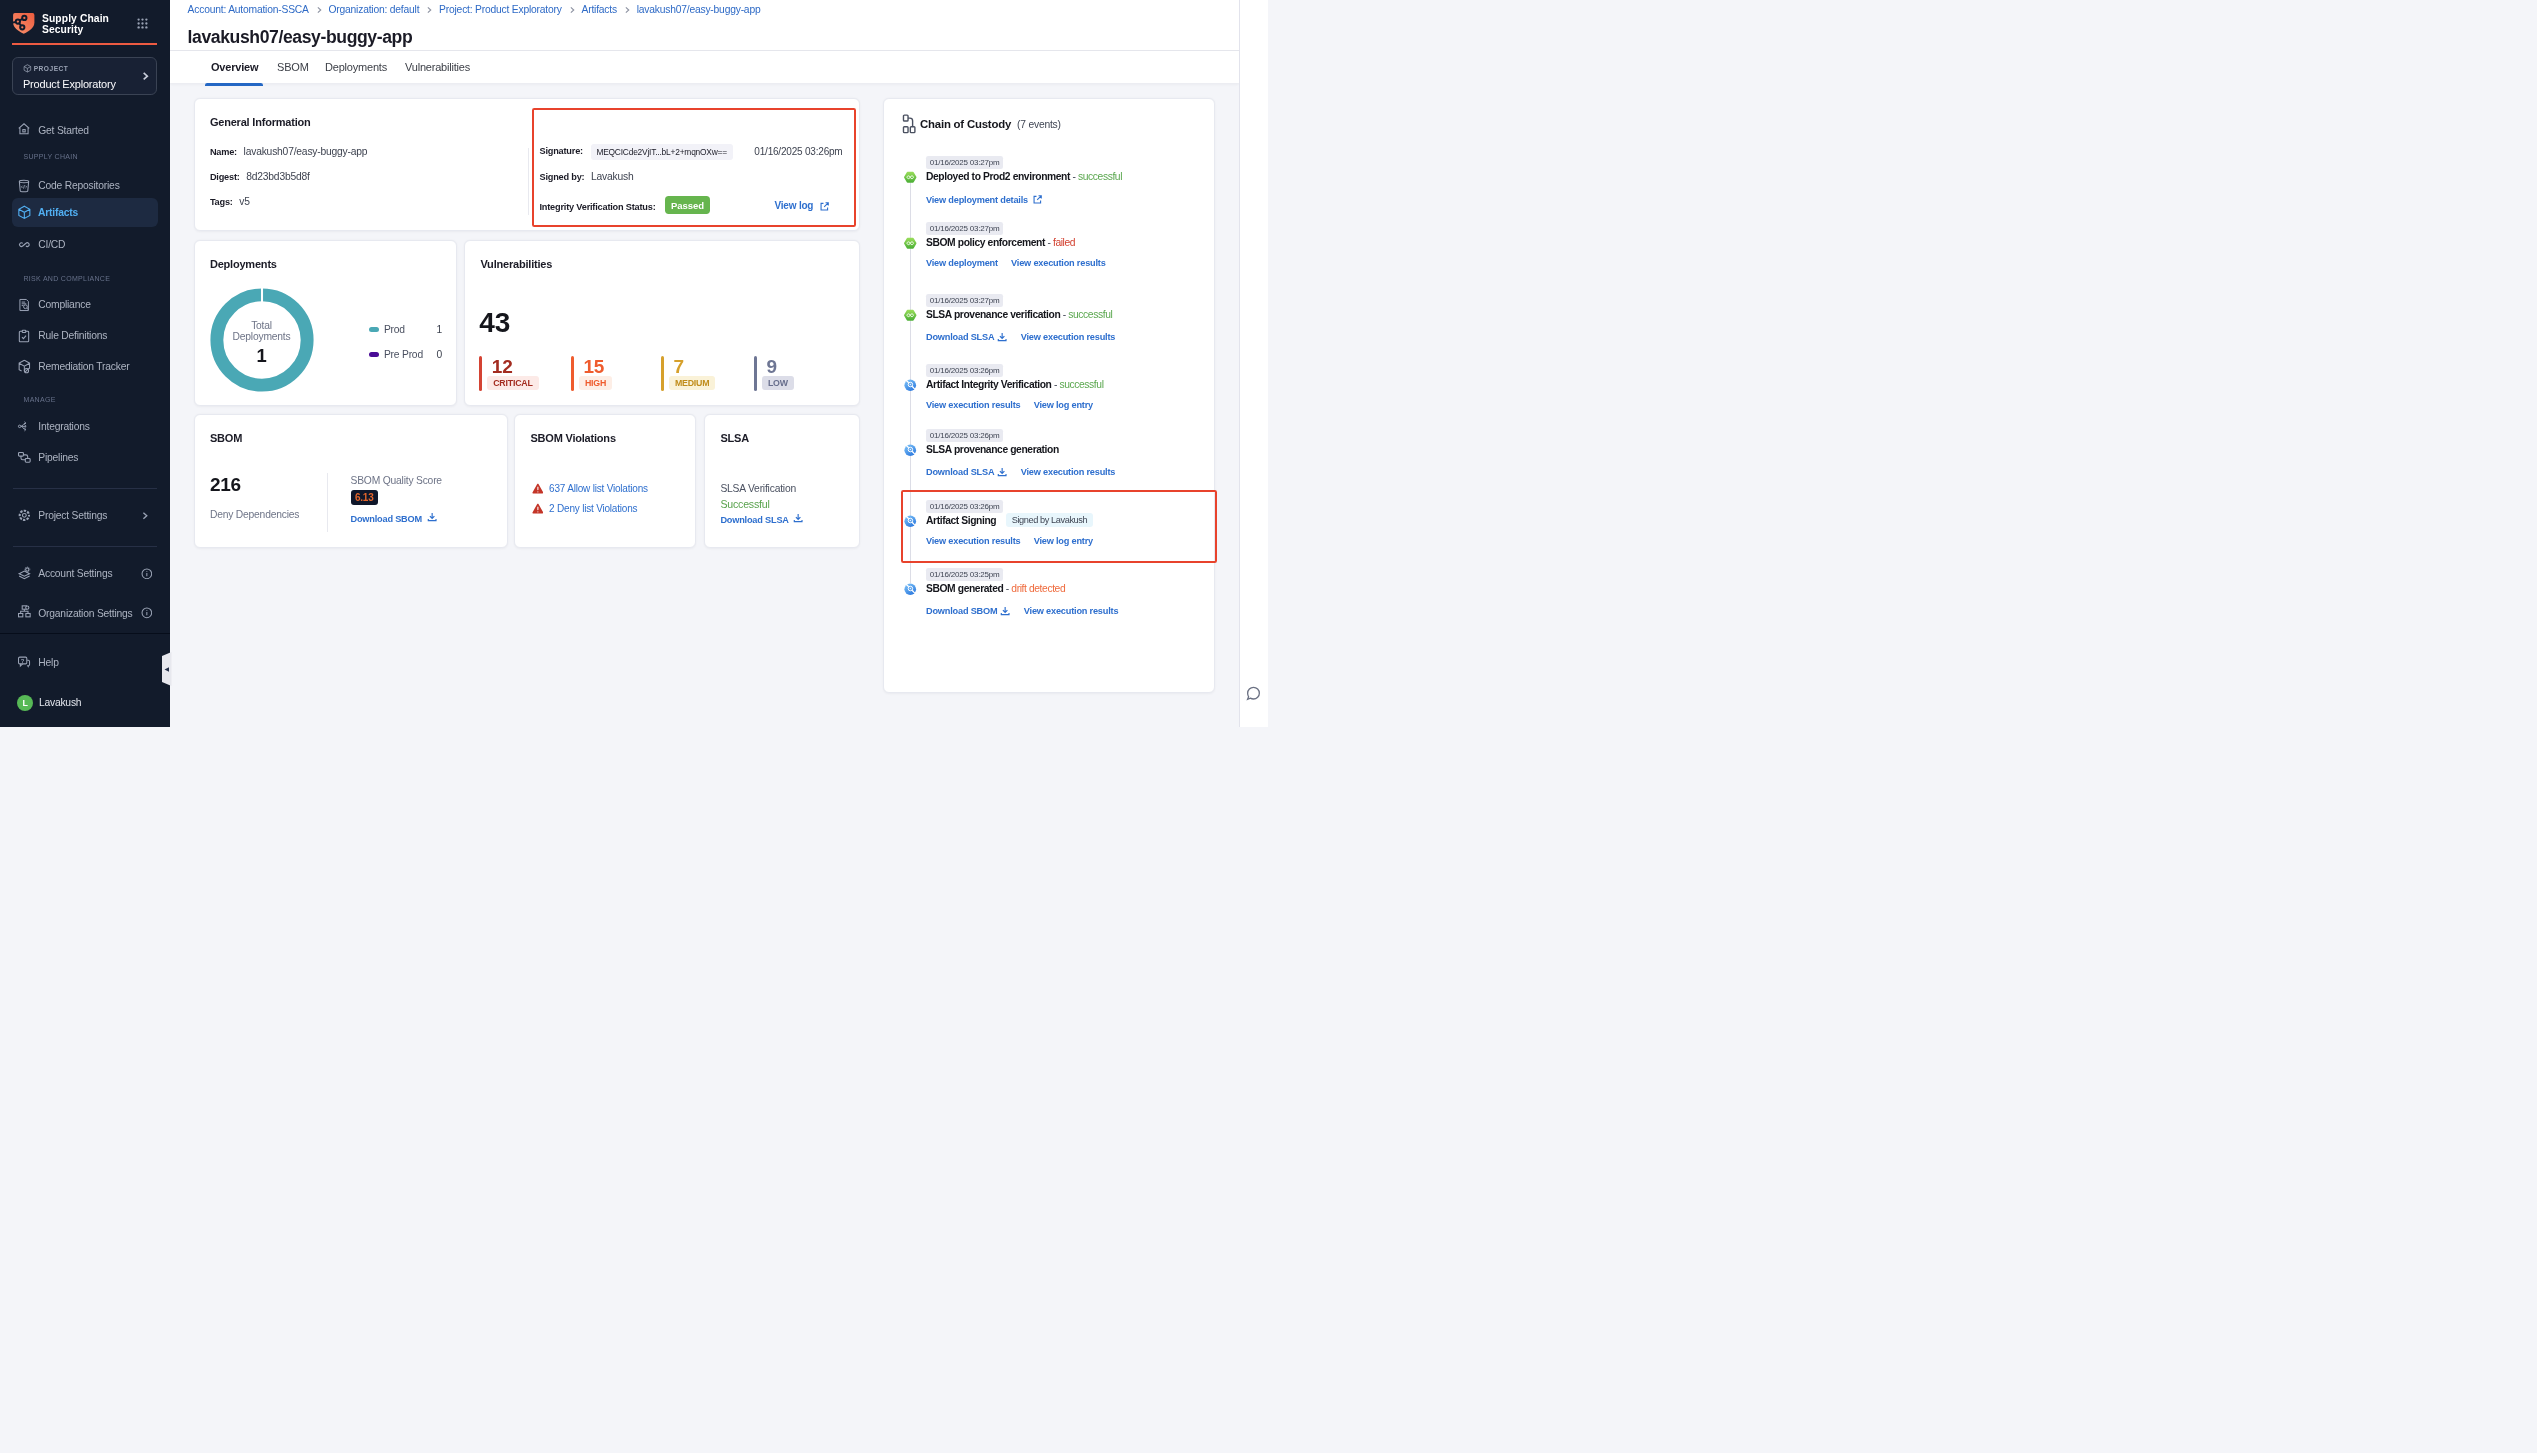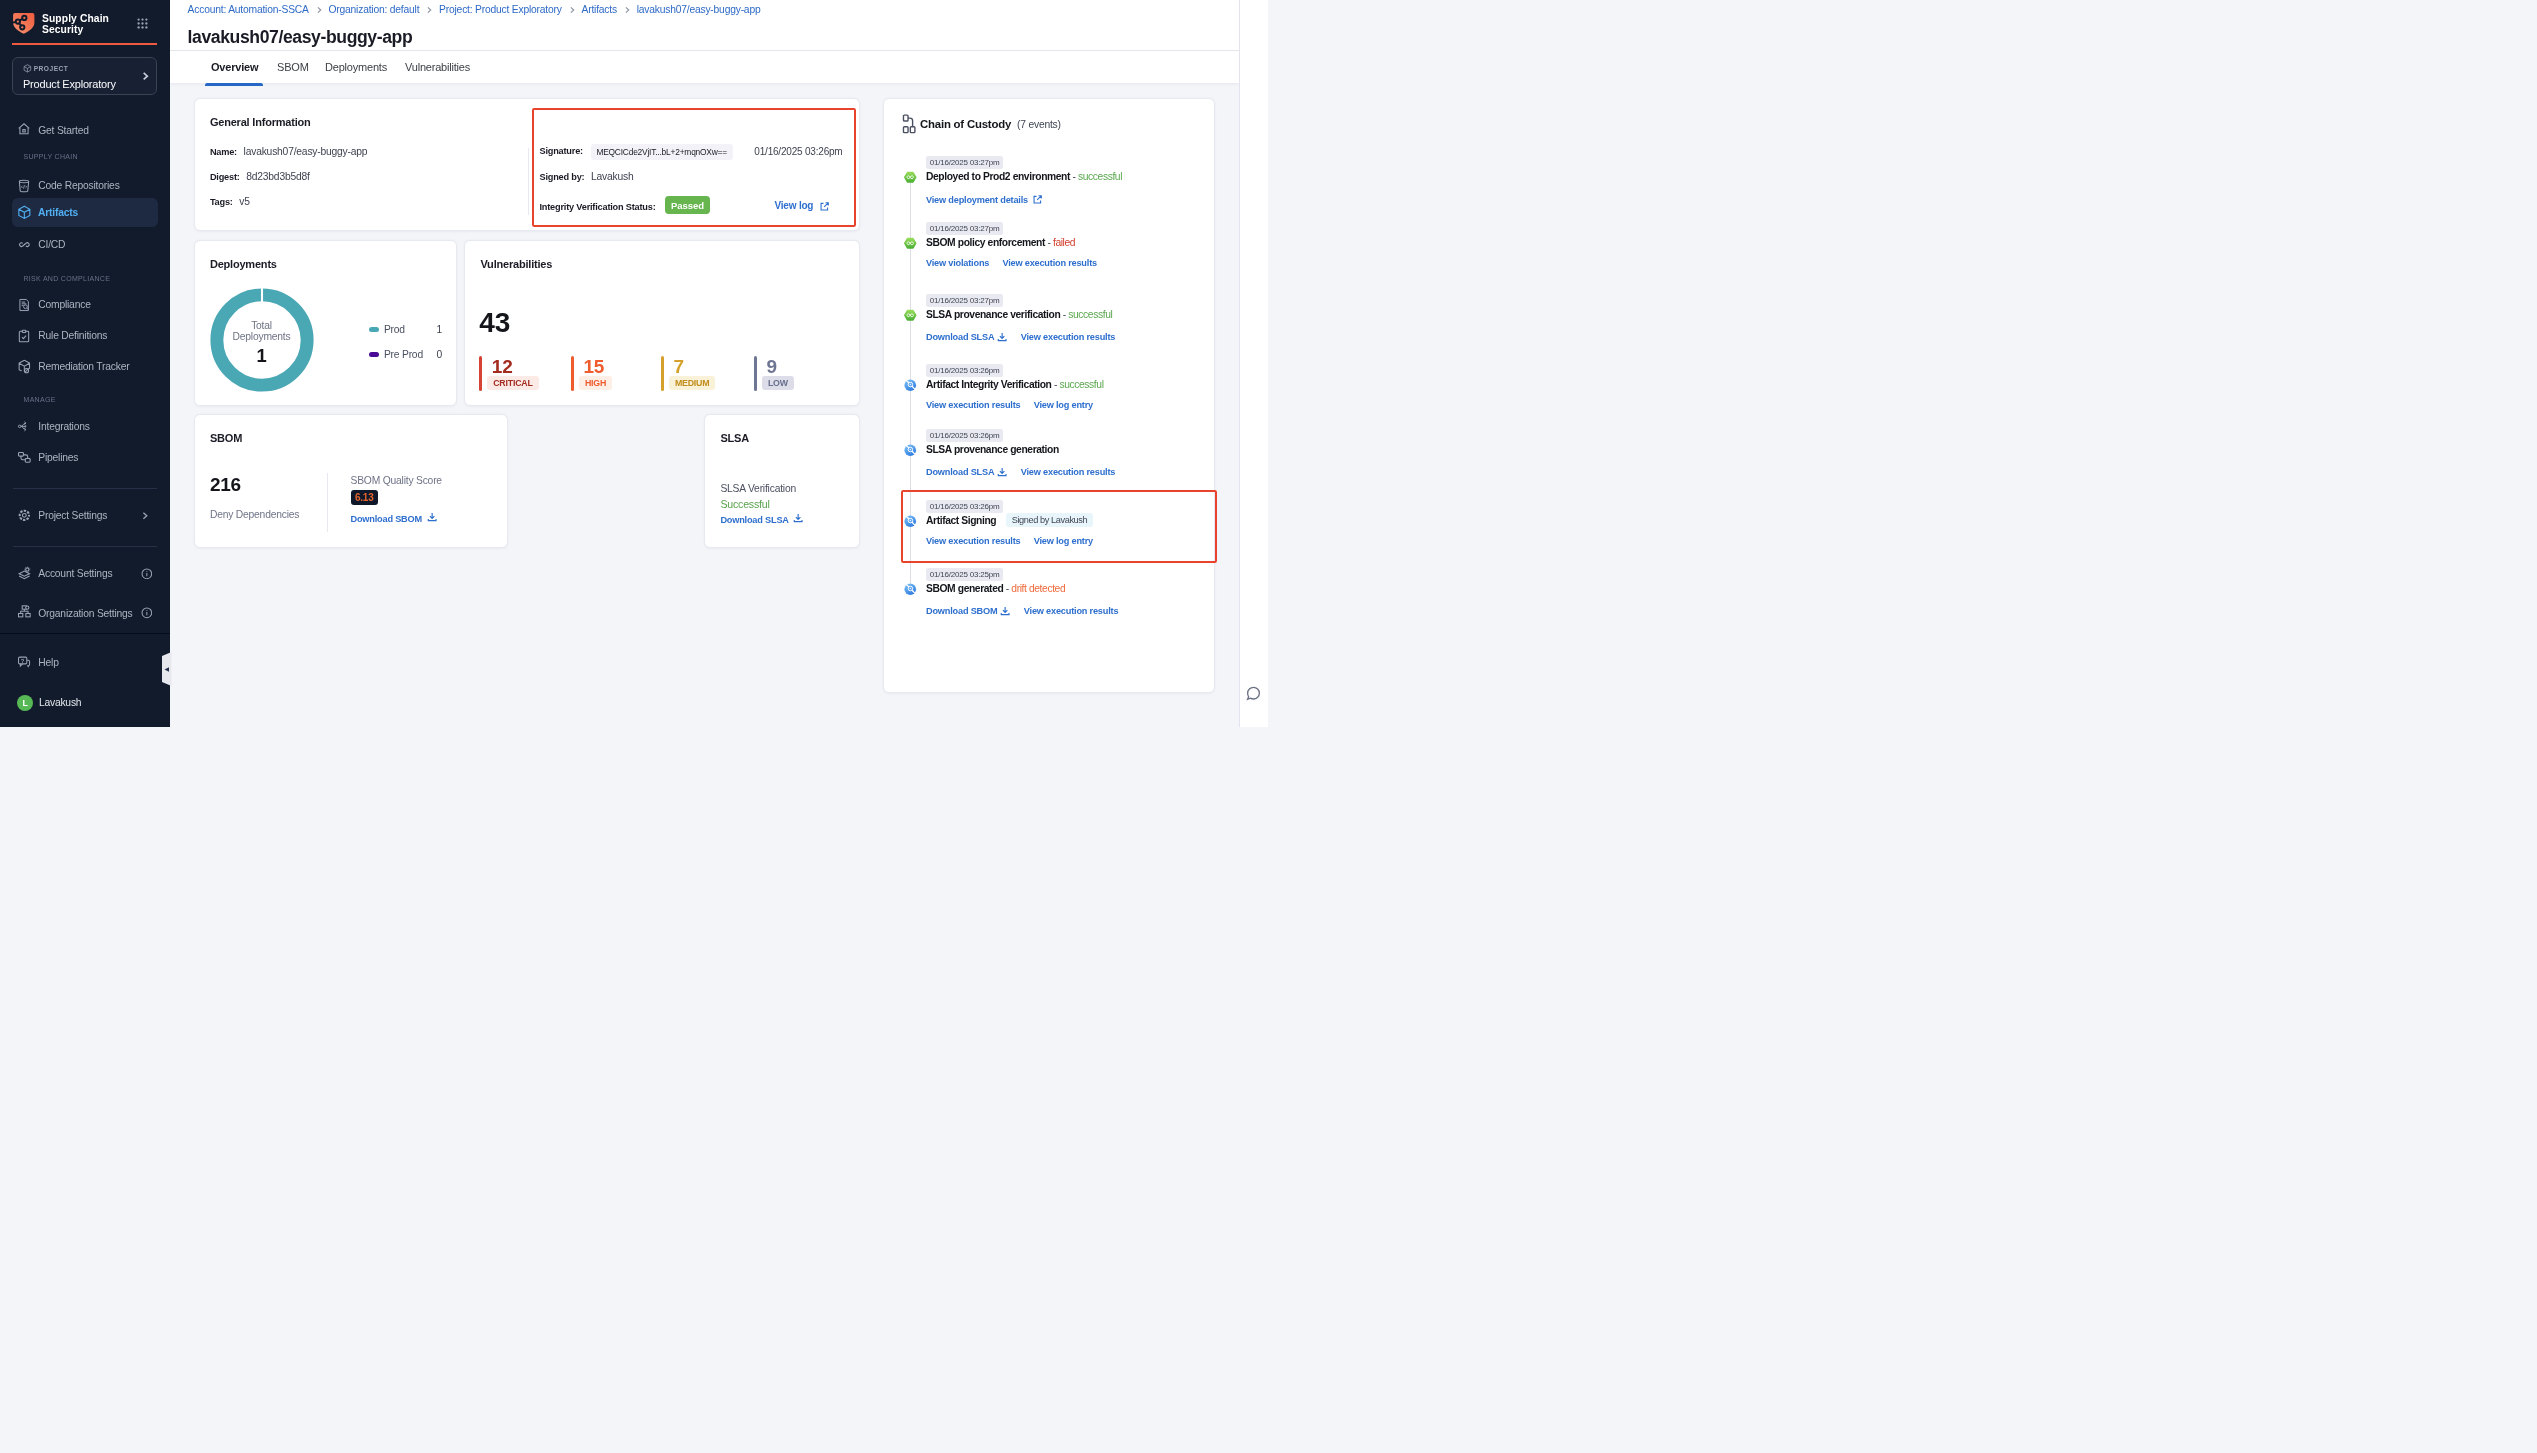--- a/index.html
+++ b/index.html
@@ -347,20 +347,39 @@
     <div style="position:absolute;left:15.4px;top:59px;font-size:19px;font-weight:bold;color:#15161c;">216</div>
     <div style="position:absolute;left:15.4px;top:94px;font-size:10.3px;color:#6e7487;">Deny Dependencies</div>
     <div style="position:absolute;left:132px;top:58px;width:0.7px;height:59px;background:#e8e9ef;"></div>
     <div style="position:absolute;left:156px;top:60px;font-size:10.3px;color:#6e7487;">SBOM Quality Score</div>
     <div style="position:absolute;left:156px;top:75px;background:#0f172a;color:#e2642b;font-weight:bold;font-size:10px;border-radius:2.9px;padding:1.8px 4.4px;">6.13</div>
     <div style="position:absolute;left:156px;top:97px;" class="lnk">Download SBOM &nbsp;<svg width="10.3" height="10.3" viewBox="0 0 16 16" fill="none" stroke="#2e6fce" stroke-width="1.8">
           <path d="M8 1.5 V9.5 M4.5 6.5 L8 10 L11.5 6.5 M2 11 V13.5 H14 V11"></path>
         </svg></div>
   </div>
 
+  <div class="card" style="left:344px;top:330px;width:182px;height:134px;">
+    <div class="ctitle">SBOM Violations</div>
+    <div style="position:absolute;left:16.5px;top:68px;display:flex;align-items:center;gap:5.9px;">
+      <svg width="11.7" height="11" viewBox="0 0 24 22">
+          <path d="M10.7 1.8 C11.3 0.8 12.7 0.8 13.3 1.8 L23 19 C23.6 20 22.9 21.2 21.7 21.2 H2.3 C1.1 21.2 0.4 20 1 19 Z" fill="#c43528"></path>
+          <rect x="11" y="7" width="2.2" height="7.5" rx="1" fill="#fff"></rect>
+          <rect x="11" y="16.6" width="2.2" height="2.4" rx="1" fill="#fff"></rect>
+        </svg>
+      <span class="lnk" style="font-weight:normal;font-size:10px;">637 Allow list Violations</span>
+    </div>
+    <div style="position:absolute;left:16.5px;top:88px;display:flex;align-items:center;gap:5.9px;">
+      <svg width="11.7" height="11" viewBox="0 0 24 22">
+          <path d="M10.7 1.8 C11.3 0.8 12.7 0.8 13.3 1.8 L23 19 C23.6 20 22.9 21.2 21.7 21.2 H2.3 C1.1 21.2 0.4 20 1 19 Z" fill="#c43528"></path>
+          <rect x="11" y="7" width="2.2" height="7.5" rx="1" fill="#fff"></rect>
+          <rect x="11" y="16.6" width="2.2" height="2.4" rx="1" fill="#fff"></rect>
+        </svg>
+      <span class="lnk" style="font-weight:normal;font-size:10px;">2 Deny list Violations</span>
+    </div>
+  </div>
 
   <div class="card" style="left:534px;top:330px;width:156px;height:134px;">
     <div class="ctitle">SLSA</div>
     <div style="position:absolute;left:15.4px;top:68px;font-size:10.3px;color:#4a5060;">SLSA Verification</div>
     <div style="position:absolute;left:15.4px;top:83px;font-size:10.6px;color:#58a24c;">Successful</div>
     <div style="position:absolute;left:15.4px;top:98px;" class="lnk">Download SLSA &nbsp;<svg width="10.3" height="10.3" viewBox="0 0 16 16" fill="none" stroke="#2e6fce" stroke-width="1.8">
           <path d="M8 1.5 V9.5 M4.5 6.5 L8 10 L11.5 6.5 M2 11 V13.5 H14 V11"></path>
         </svg></div>
   </div>
 
@@ -403,21 +422,21 @@
               <linearGradient id="gh" x1="0" y1="0" x2="0" y2="1">
                 <stop offset="0" stop-color="#94da58"></stop>
                 <stop offset="1" stop-color="#4fb138"></stop>
               </linearGradient>
             </defs>
             <path d="M6.8 3.2 H17.2 L22.3 12 L17.2 20.8 H6.8 L1.7 12 Z" fill="url(#gh)" stroke="url(#gh)" stroke-width="3.2" stroke-linejoin="round"></path>
             <path d="M11.9 12 c-0.7 1.7 -1.8 2.7 -3.1 2.7 c-1.7 0 -3 -1.25 -3 -2.7 s1.3 -2.7 3 -2.7 c1.3 0 2.4 1 3.1 2.7 c0.7 1.7 1.9 2.7 3.2 2.7 c1.7 0 3 -1.25 3 -2.7 s-1.3 -2.7 -3 -2.7 c-1.3 0 -2.5 1 -3.2 2.7 Z" fill="none" stroke="#fff" stroke-width="1.7"></path>
           </svg></div>
       <div class="etitle">SBOM policy enforcement<span class="dash"> - </span><span class="fail">failed</span></div>
       <div class="elinks">
-          <span class="lnk">View violations</span>
+          <span class="lnk">View deployment</span>
           <span class="lnk">View execution results</span>
         </div>
     </div>
     <div class="event" style="top:195px;">
       <div class="epill">01/16/2025 03:27pm</div>
         <div class="eicon"><svg width="12.5" height="12.5" viewBox="0 0 24 24">
             <defs>
               <linearGradient id="gh" x1="0" y1="0" x2="0" y2="1">
                 <stop offset="0" stop-color="#94da58"></stop>
                 <stop offset="1" stop-color="#4fb138"></stop>

